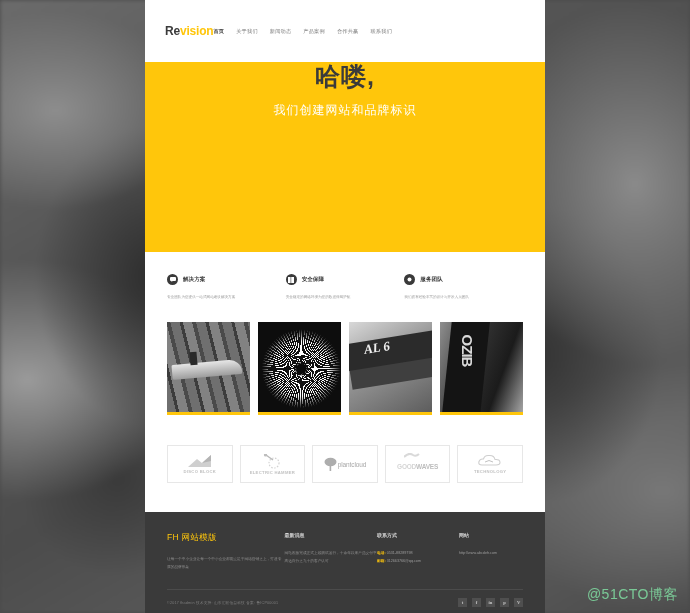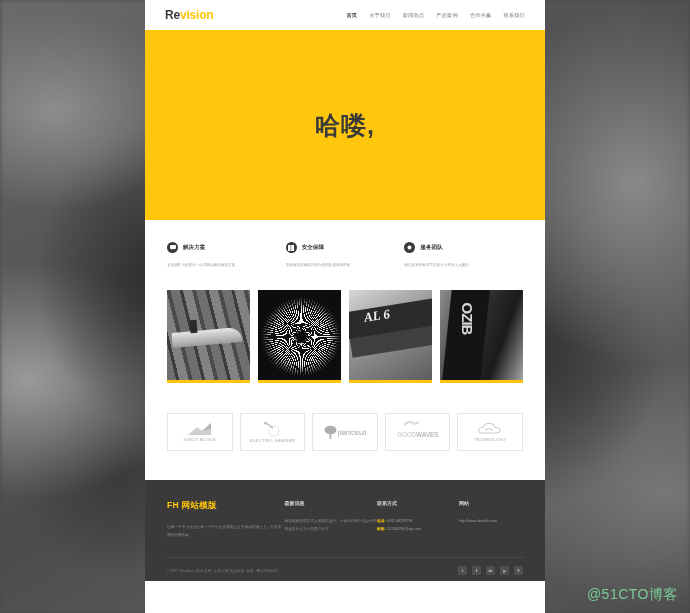--- a/index.html
+++ b/index.html
@@ -27,32 +27,32 @@
     position:absolute; right:12px; bottom:9px;
     font-size:14px; color:#86efac; opacity:.75;
     letter-spacing:.5px; z-index:9;
   }
   
   #page {
     position:absolute; left:145px; top:0; width:400px; height:613px;
     background:#fff; z-index:5; overflow:hidden;
   }
   
-  .hdr { height:30px; background:#fff; display:flex; align-items:center;
-         padding:0 20px; justify-content:space-between; }
+  .hdr { height:62px; background:#fff; display:flex; align-items:center;
+         padding:0 20px; justify-content:flex-start; }
   .logo { font-size:12px; font-weight:bold; letter-spacing:-.2px; }
   .logo .a { color:#3b3b3b; }
   .logo .b { color:#FFC60B; }
   .nav { display:flex; gap:12px; align-items:center; }
   .nav a { font-size:5.2px; color:#7d7d7d; text-decoration:none; letter-spacing:.2px;
            white-space:nowrap; }
   .nav a.on { color:#3b3b3b; font-weight:bold; }
   
   .hero { background:#FFC60B; height:190px; display:flex; flex-direction:column;
-          align-items:center; justify-content:center; }
+          align-items:center; justify-content:flex-start; }
   .hero h2 { font-size:25px; color:#3a3a3a; font-weight:bold; letter-spacing:1px;
              line-height:1.15; }
   .hero h1 { font-size:27px; color:#3a3a3a; font-weight:bold; letter-spacing:.5px;
              margin-top:2px; }
   .hero p { font-size:12px; color:#fff; margin-top:11px; letter-spacing:1px; }
   
   .feats { display:flex; padding:22px 22px 14px; gap:0; }
   .feat { flex:1; padding-right:14px; }
   .feat-head { display:flex; align-items:center; gap:5px; }
   .fdot { width:11px; height:11px; border-radius:50%; background:#3a3a3a;
@@ -94,21 +94,21 @@
   
   .clients { display:flex; gap:7px; padding:30px 22px 0; }
   .client { flex:1; height:38px; border:1px solid #e7e7e7; display:flex;
             align-items:center; justify-content:center; flex-direction:column; gap:1px; }
   .client .cname { font-size:4.2px; color:#c2c2c2; letter-spacing:.3px; font-weight:bold; }
   .client svg { display:block; }
   
   .foot { margin-top:29px; background:#3a3a3a; padding:20px 22px 0; height:101px; }
   .fcols { display:flex; }
   .fc1 { width:33%; } .fc2 { width:26%; } .fc3 { width:23%; } .fc4 { width:18%; }
-  .fbrand { font-size:8.5px; color:#FFC60B; font-weight:bold; letter-spacing:.3px; }
+  .fbrand { font-size:8.5px; color:#FFC60B; font-weight:normal; letter-spacing:.3px; }
   .fhead { font-size:5px; color:#d6d6d6; font-weight:bold; }
   .ftxt { font-size:3.7px; color:#8e8e8e; line-height:2.1; margin-top:12px; }
   .fline { font-size:3.7px; color:#9b9b9b; margin-top:12px; line-height:2.1; }
   .fline span.k { color:#FFC60B; font-weight:bold; }
   .fbar { margin-top:17px; border-top:1px solid #4b4b4b; height:27px;
           display:flex; align-items:center; justify-content:space-between; }
   .copy { font-size:3.7px; color:#7e7e7e; letter-spacing:.2px; }
   .socials { display:flex; gap:5px; }
   .soc { width:9px; height:9px; background:#4f4f4f; display:flex;
          align-items:center; justify-content:center; color:#c9c9c9;
@@ -129,20 +129,21 @@
       <a href="#">关于我们</a>
       <a href="#">新闻动态</a>
       <a href="#">产品案例</a>
       <a href="#">合作共赢</a>
       <a href="#">联系我们</a>
     </div>
   </div>
 
   <div class="hero">
     <h2>哈喽,</h2>
+    <p>我们创建网站和品牌标识</p>
   </div>
 
   <div class="feats">
     <div class="feat">
       <div class="feat-head">
         <span class="fdot">
           <svg width="6" height="5" viewBox="0 0 6 5">
               <rect x="0" y="0" width="6" height="4" rx="1" fill="#fff"></rect>
               <path d="M1.5 4 L1.5 5 L2.6 4 Z" fill="#fff"></path>
             </svg>

